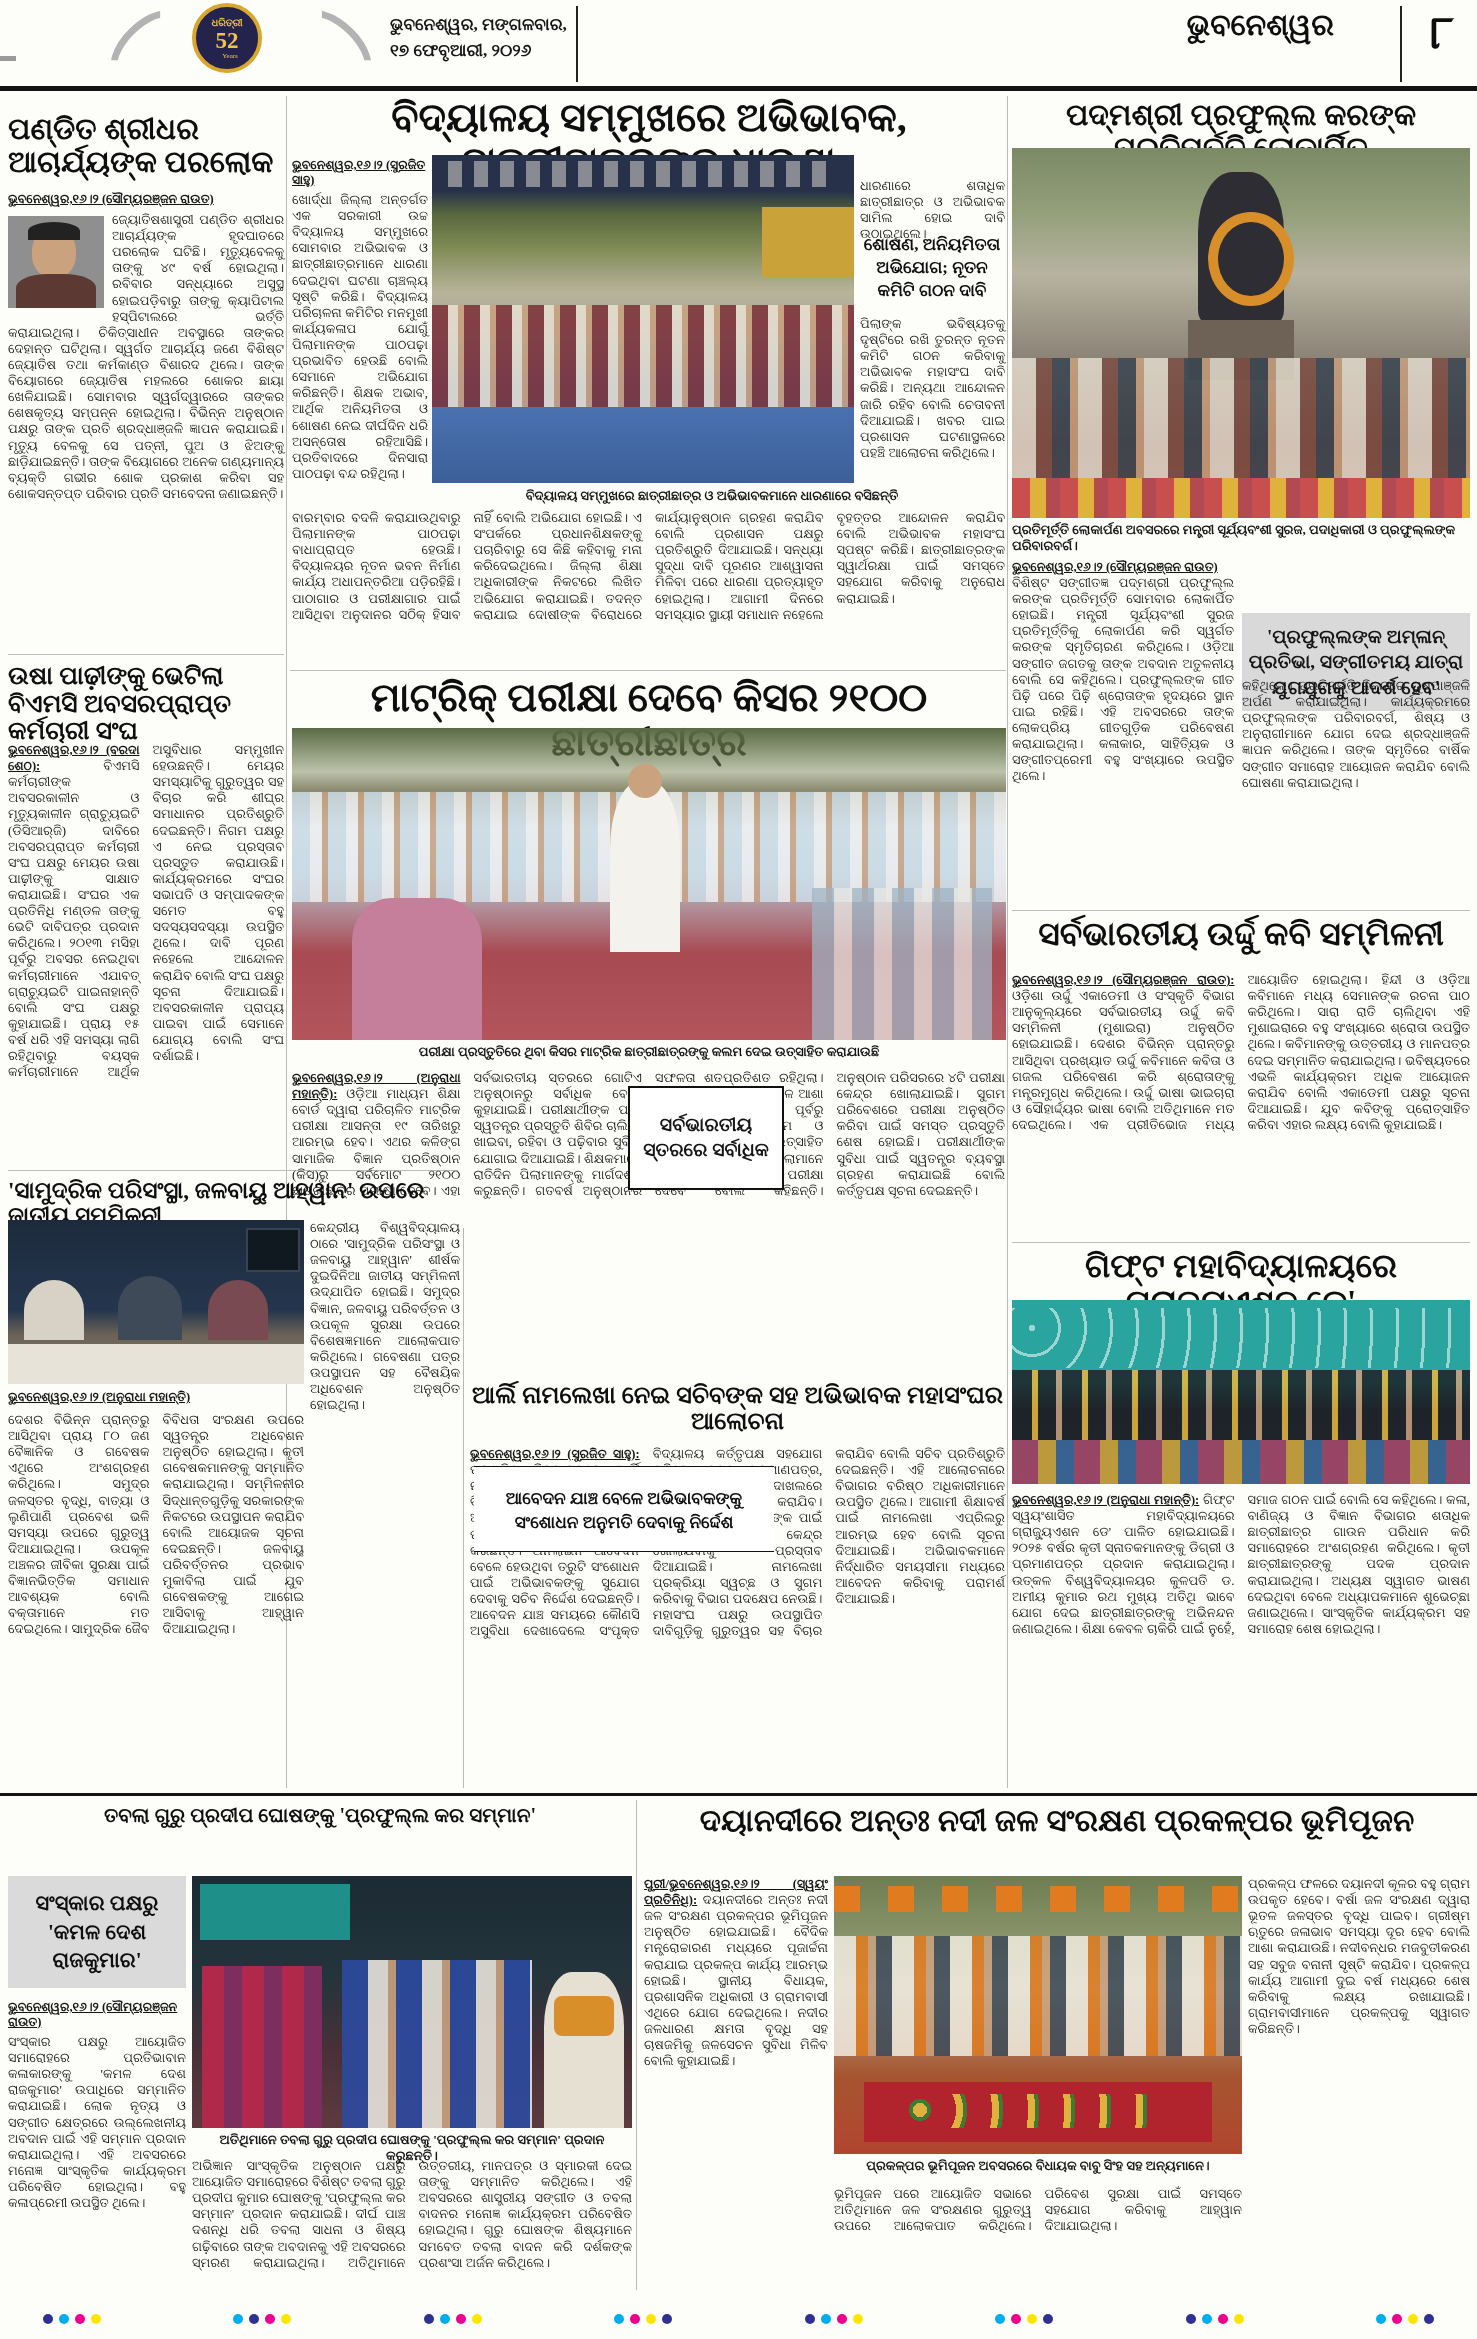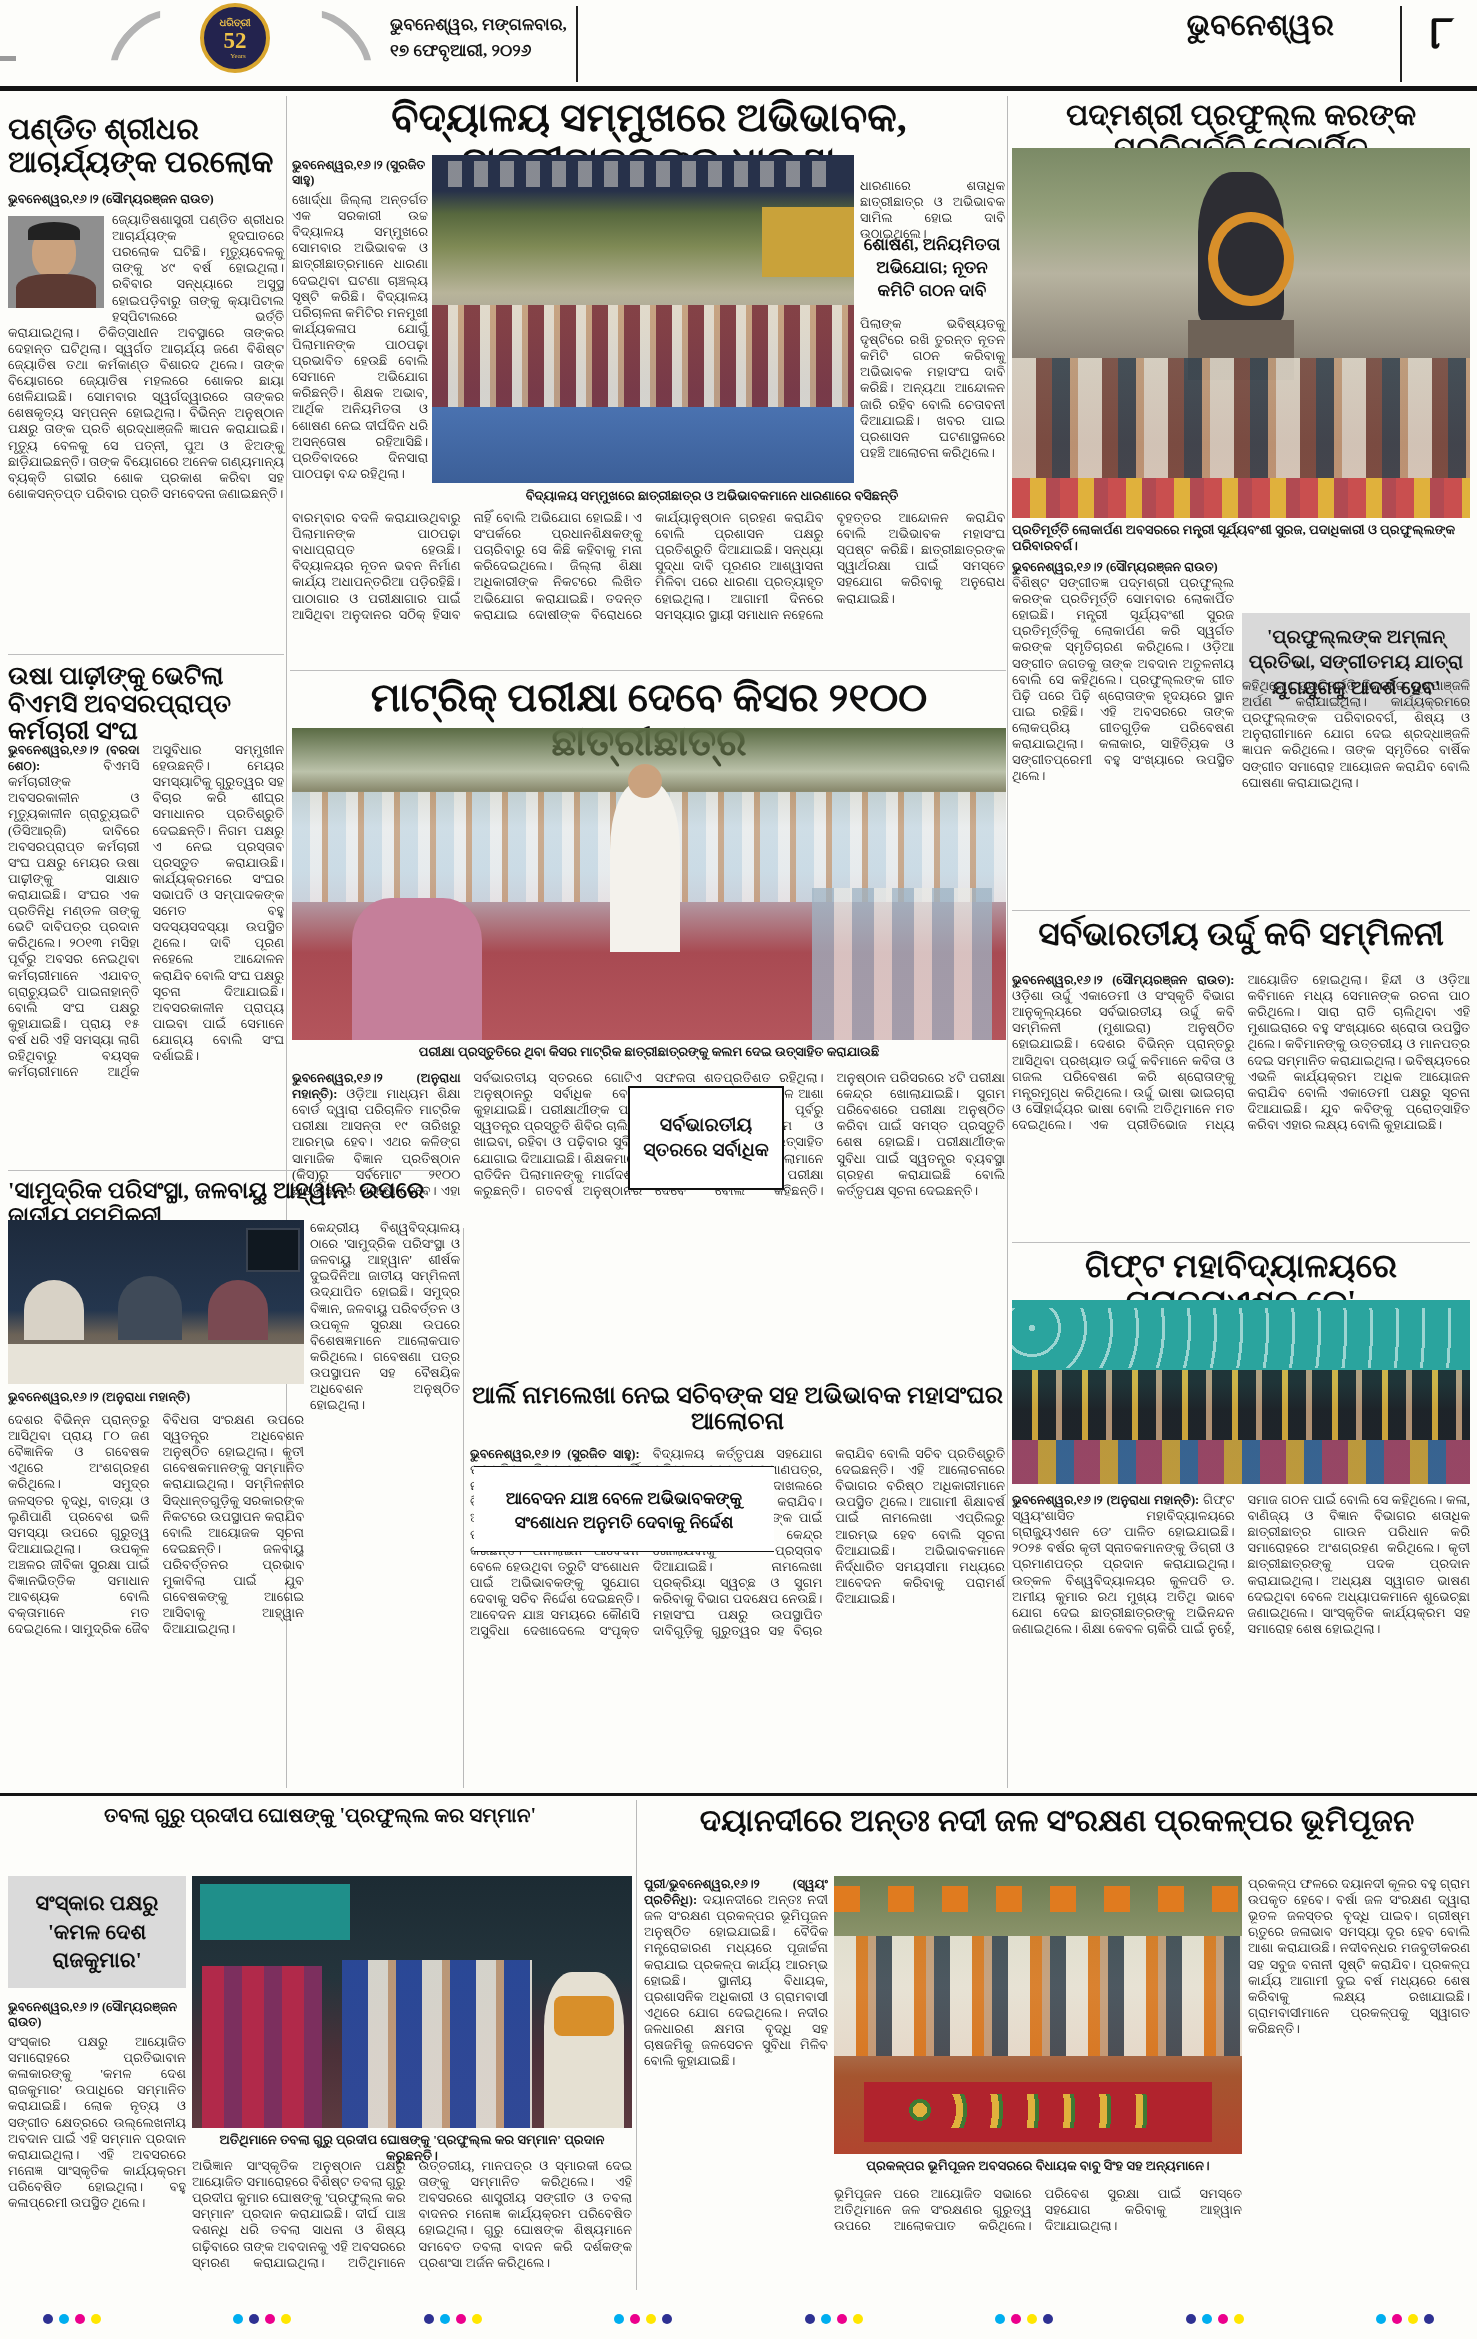--- a/index.html
+++ b/index.html
@@ -1,21 +1,21 @@
 <!DOCTYPE html>
 <html><head>
 <meta charset="utf-8">
 <style>
   html,body{margin:0;padding:0;background:#e8e8e6;}
   .page{position:relative;width:1477px;height:2339px;margin:0 auto;background:#fdfdfa;
         font-family:"Liberation Serif",serif;color:#151515;overflow:hidden;}
   .abs{position:absolute;}
   .hl{font-weight:bold;line-height:1.1;color:#0e0e0e;}
   .ctr{text-align:center;}
-  .by{font-weight:bold;font-size:12.5px;line-height:1.2;}
+  .by{font-weight:bold;font-size:12.5px;line-height:1.2;text-decoration:underline;}
   .bd{font-size:13px;line-height:1.24;text-align:justify;}
   .cols2{column-count:2;column-gap:13px;}
   .cols3{column-count:3;column-gap:13px;}
   .cols4{column-count:4;column-gap:13px;}
   .cap{font-weight:bold;font-size:13px;line-height:1.25;}
   .photo{background:#c9c3b5;overflow:hidden;}
   .ph{position:absolute;}
   .vr{background:#b9b9b9;width:1px;}
   .hrule{background:#141414;}
   .hthin{background:#bdbdbd;height:1px;}
@@ -30,21 +30,21 @@
   .arcR{border-left-color:transparent;border-top-color:transparent;border-bottom-color:transparent;transform:rotate(-45deg);}
 </style>
 </head>
 <body>
 
 <div class="page">
 
   <div class="abs" style="left:0;top:56;width:16px;height:5px;background:#9a9a9a;top:56px;"></div>
   <div class="abs arc arcL" style="left:122px;top:2px;"></div>
   <div class="abs arc arcR" style="left:312px;top:2px;"></div>
-  <div class="abs badge-circle" style="left:200px;top:3px;">
+  <div class="abs badge-circle" style="left:192px;top:3px;">
     <span style="font-size:10px;font-weight:bold;">ଧରିତ୍ରୀ</span>
     <span style="font-size:23px;font-weight:bold;line-height:1;">52</span>
     <span style="font-size:7px;margin-left:6px;">Years</span>
   </div>
   <div class="abs" style="left:390px;top:12px;width:180px;font-size:17px;font-weight:bold;line-height:1.5;">
     <div>ଭୁବନେଶ୍ୱର, ମଙ୍ଗଳବାର,</div>
     <div>୧୭ ଫେବୃଆରୀ, ୨୦୨୬</div>
   </div>
   <div class="abs" style="left:576px;top:6px;width:2px;height:76px;background:#222;"></div>
   <div class="abs hl" style="left:1024px;top:8px;width:310px;font-size:30px;text-align:right;">ଭୁବନେଶ୍ୱର</div>

